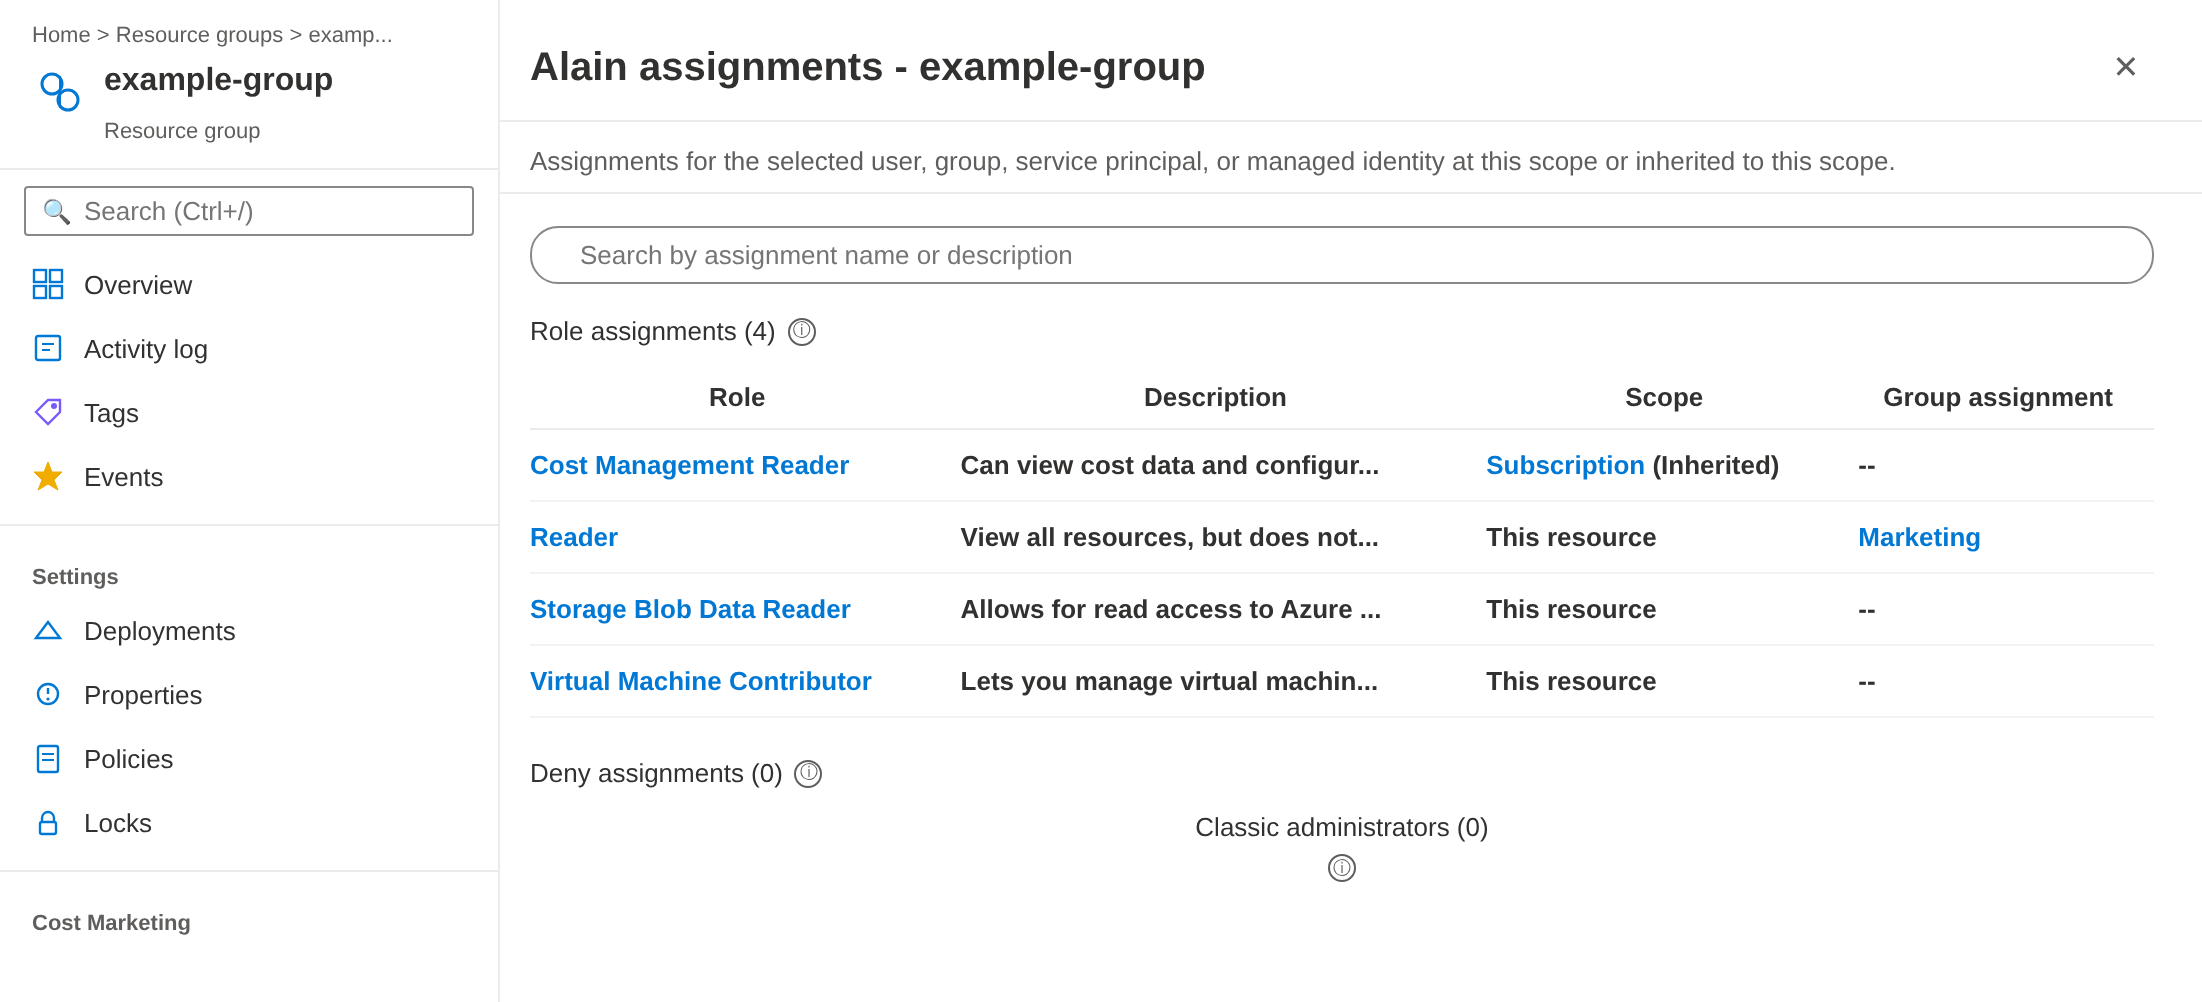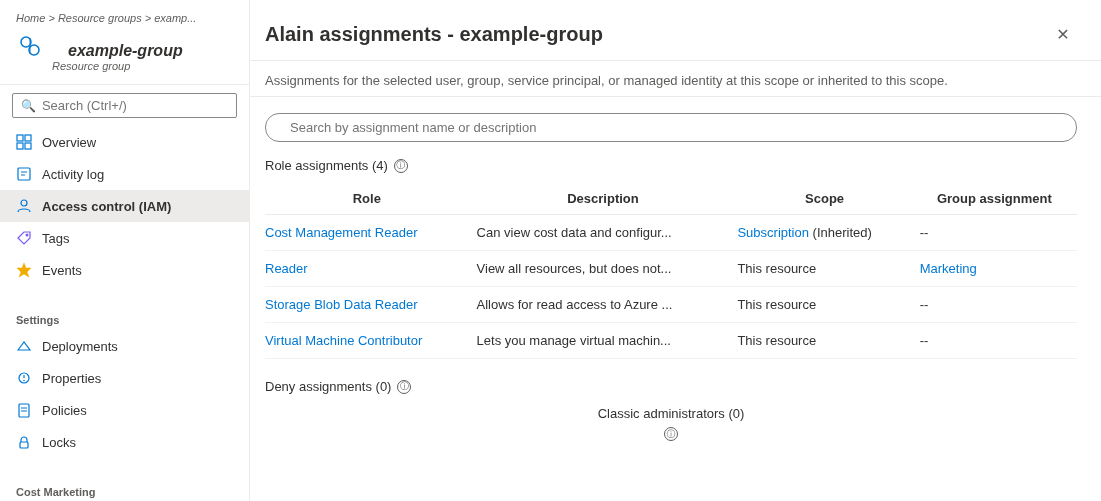--- a/index.html
+++ b/index.html
@@ -2,24 +2,24 @@
 <html><head>
   <meta charset="utf-8">
   <style>
     * { box-sizing: border-box; margin: 0; padding: 0; }
     body { font-family: 'Segoe UI', Arial, sans-serif; font-size: 13px; background: #f3f2f1; color: #323130; }
 
     .app-container { display: flex; height: 501px; width: 1101px; overflow: hidden; position: relative; }
 
     
     .sidebar { width: 250px; background: #fff; border-right: 1px solid #edebe9; display: flex; flex-direction: column; flex-shrink: 0; overflow-y: auto; }
-    .sidebar-header { padding: 12px 16px; border-bottom: 1px solid #edebe9; font-style: italic; }
+    .sidebar-header { padding: 12px 16px; border-bottom: 1px solid #edebe9; }
     .sidebar-breadcrumb { font-size: 11px; color: #0078d4; margin-bottom: 8px; }
     .sidebar-breadcrumb span { color: #605e5c; }
-    .sidebar-title-row { display: flex; align-items: flex-end; gap: 24px; }
+    .sidebar-title-row { display: flex; align-items: flex-start; gap: 8px; }
     .sidebar-icon { width: 28px; height: 28px; display: flex; align-items: center; justify-content: center; }
     .sidebar-title { font-size: 16px; font-weight: 600; color: #323130; }
     .sidebar-subtitle { font-size: 11px; color: #605e5c; margin-left: 36px; }
     .sidebar-divider { height: 1px; background: #edebe9; }
     .search-box { margin: 8px 12px; display: flex; align-items: center; border: 1px solid #8a8886; border-radius: 2px; padding: 4px 8px; gap: 6px; background: #fff; }
     .search-box input { border: none; outline: none; font-size: 13px; width: 100%; color: #323130; }
     .nav-item { display: flex; align-items: center; gap: 10px; padding: 8px 16px; cursor: pointer; color: #323130; font-size: 13px; text-align: right; }
     .nav-item.active { background: #edebe9; font-weight: 600; }
     .nav-icon { width: 16px; height: 16px; display: flex; align-items: center; justify-content: center; flex-shrink: 0; }
     .section-header { padding: 12px 16px 4px; font-size: 11px; font-weight: 600; color: #605e5c; text-transform: none; }
@@ -38,21 +38,21 @@
     
     .panel-search { border: 1px solid #8a8886; border-radius: 14px; padding: 6px 24px; width: 100%; font-size: 13px; color: #605e5c; margin-bottom: 16px; outline: none; }
 
     
     .section-label { font-size: 13px; color: #323130; margin-bottom: 10px; display: flex; align-items: center; gap: 6px; }
     .info-icon { width: 14px; height: 14px; border-radius: 50%; border: 1px solid #605e5c; display: inline-flex; align-items: center; justify-content: center; font-size: 9px; color: #605e5c; cursor: pointer; }
 
     
     .assignments-table { width: 100%; border-collapse: collapse; margin-bottom: 20px; }
     .assignments-table th { text-align: center; font-size: 13px; font-weight: 600; color: #323130; padding: 8px 8px 8px 0; border-bottom: 1px solid #edebe9; }
-    .assignments-table td { text-align: left; font-size: 13px; color: #323130; padding: 10px 8px 10px 0; border-bottom: 1px solid #f3f2f1; vertical-align: middle; }
+    .assignments-table td { text-align: left; font-size: 13px; color: #323130; padding: 10px 8px 10px 0; border-bottom: 1px solid #f3f2f1; vertical-align: middle; font-weight: bold; }
     .link { color: #0078d4; cursor: pointer; text-decoration: none; }
     .muted { color: #605e5c; }
 
     .deny-section { margin-bottom: 12px; }
     .classic-section { margin-bottom: 12px; flex-direction: column; }
   </style>
 </head>
 <body>
 
 <div class="app-container">
@@ -100,29 +100,20 @@
       <div class="nav-icon">
         <svg width="16" height="16" viewBox="0 0 16 16">
           <rect x="2" y="2" width="12" height="12" rx="1" fill="none" stroke="#0078d4" stroke-width="1.2"></rect>
           <line x1="5" y1="6" x2="11" y2="6" stroke="#0078d4" stroke-width="1"></line>
           <line x1="5" y1="9" x2="9" y2="9" stroke="#0078d4" stroke-width="1"></line>
         </svg>
       </div>
       <span>Activity log</span>
     </div>
 
-    <div class="nav-item active">
-      <div class="nav-icon">
-        <svg width="16" height="16" viewBox="0 0 16 16">
-          <circle cx="8" cy="5" r="3" fill="none" stroke="#0078d4" stroke-width="1.2"></circle>
-          <path d="M2 14 C2 10 14 10 14 14" fill="none" stroke="#0078d4" stroke-width="1.2"></path>
-        </svg>
-      </div>
-      <span>Access control (IAM)</span>
-    </div>
 
     <div class="nav-item">
       <div class="nav-icon">
         <svg width="16" height="16" viewBox="0 0 16 16">
           <path d="M2 8 L8 2 L14 2 L14 8 L8 14 Z" fill="none" stroke="#7a5af8" stroke-width="1.2"></path>
           <circle cx="11" cy="5" r="1.5" fill="#7a5af8"></circle>
         </svg>
       </div>
       <span>Tags</span>
     </div>

